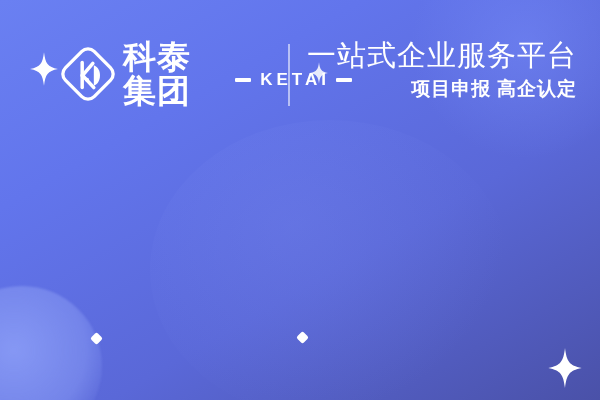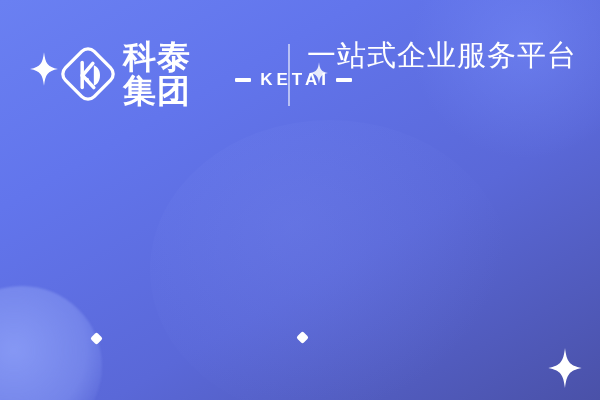--- a/index.html
+++ b/index.html
@@ -217,20 +217,21 @@
         <span class="logo-en">KETAI</span>
         <span class="logo-dash"></span>
       </div>
     </div>
   </div>
 
   <div class="divider"></div>
 
   <div class="slogan-block">
     <div class="slogan-main">一站式企业服务平台</div>
+    <div class="slogan-sub">项目申报 高企认定</div>
   </div>
 
   <svg class="spark-slogan" viewBox="0 0 40 48">
     <path d="M20 0 C22 16 25 21 40 24 C25 27 22 32 20 48 C18 32 15 27 0 24 C15 21 18 16 20 0 Z" fill="#ffffff"></path>
   </svg>
 
 
   <span class="dot dot-a"></span>
   <span class="dot dot-b"></span>
 

